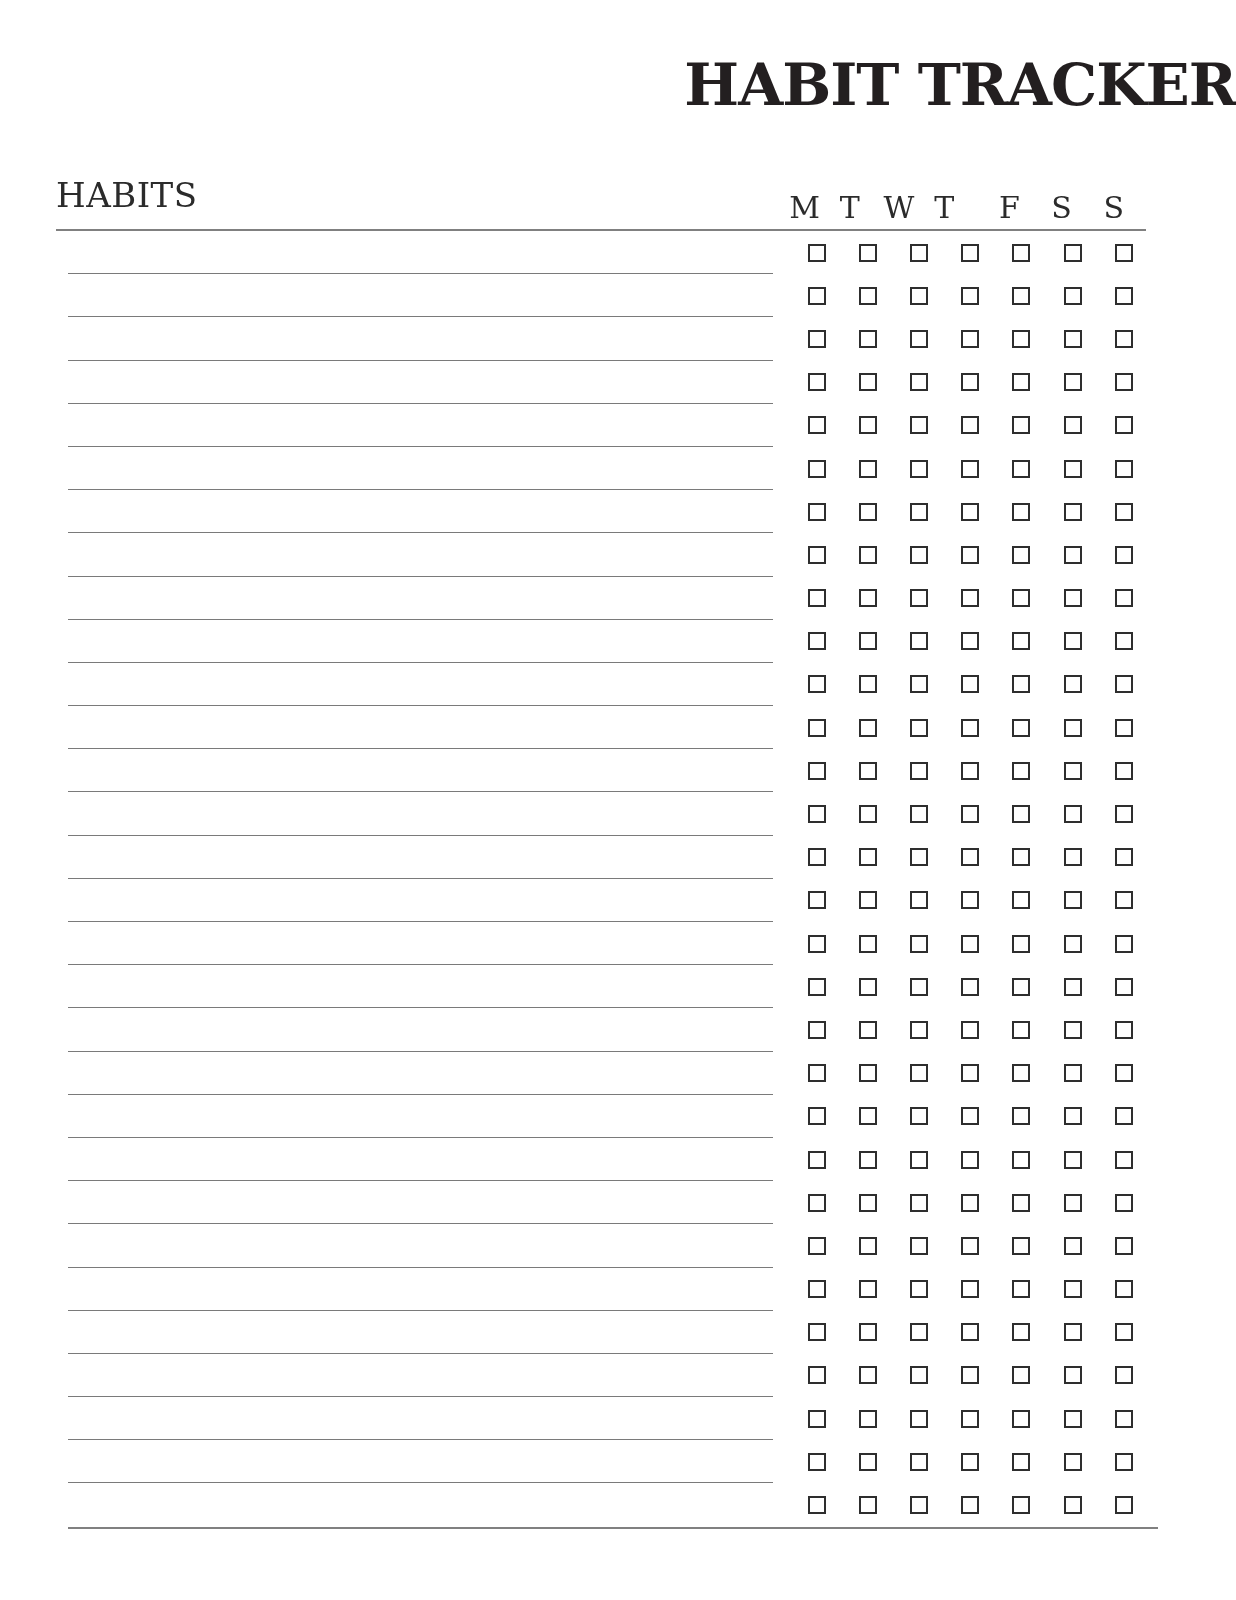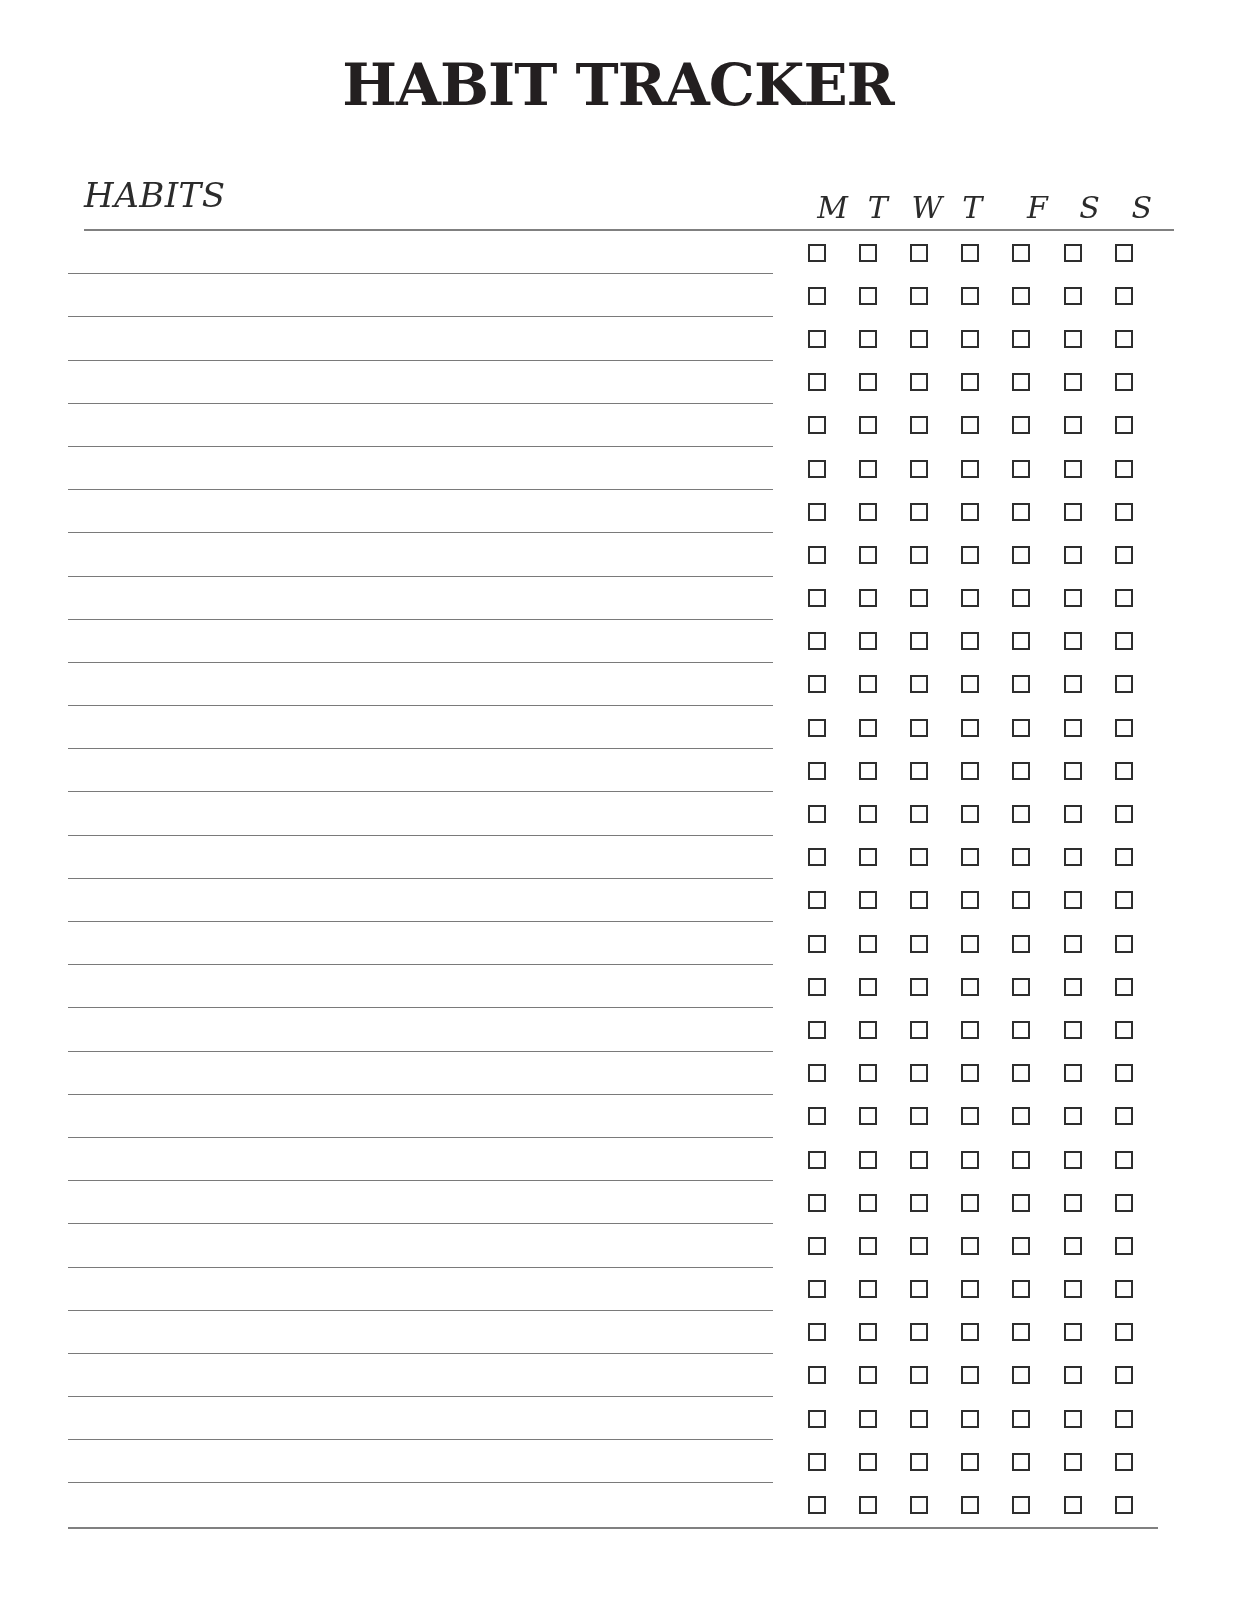--- a/index.html
+++ b/index.html
@@ -13,36 +13,35 @@
     height: 1600px;
     background: var(--bg, #ffffff);
     font-family: "DejaVu Serif", "Liberation Serif", serif;
     overflow: hidden;
   }
   .page-title {
     position: absolute;
     top: 56px;
     left: 0;
     width: 100%;
-    text-align: center;
+    text-align: right;
     font-size: 58px;
     font-weight: bold;
     line-height: 1;
     letter-spacing: -1px;
     color: var(--text, #231f20);
     white-space: nowrap;
   }
   .tracker-header {
     position: absolute;
-    left: 84px;
+    left: 56px;
     top: 160px;
     width: 1090px;
     height: 69px;
     border-bottom: 2px solid var(--rule, #808080);
-    font-style: italic;
   }
   .habits-label {
     position: absolute;
     left: 0;
     bottom: 17px;
     font-size: 34px;
     line-height: 1;
     color: var(--label-text, #2b2b2b);
     letter-spacing: 0.5px;
   }

